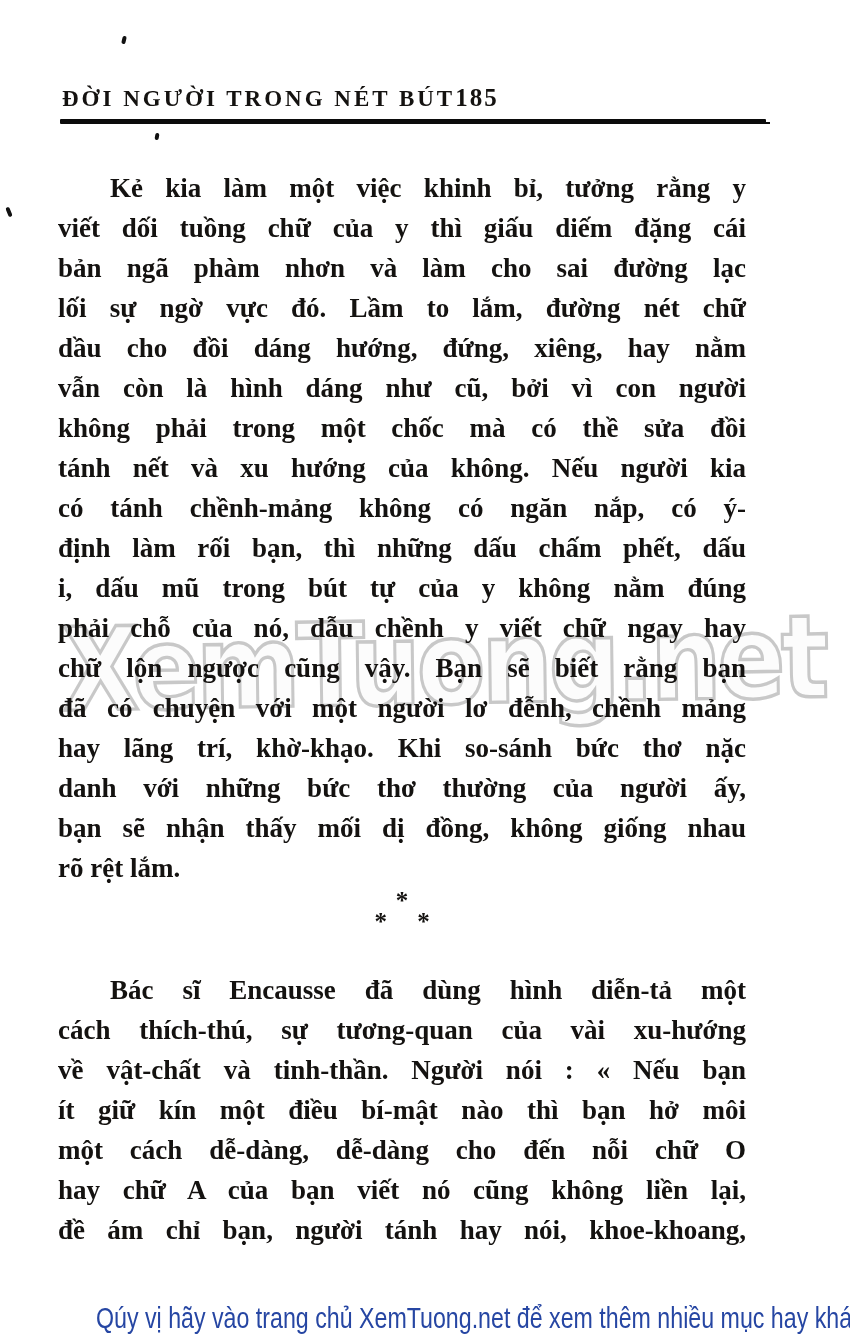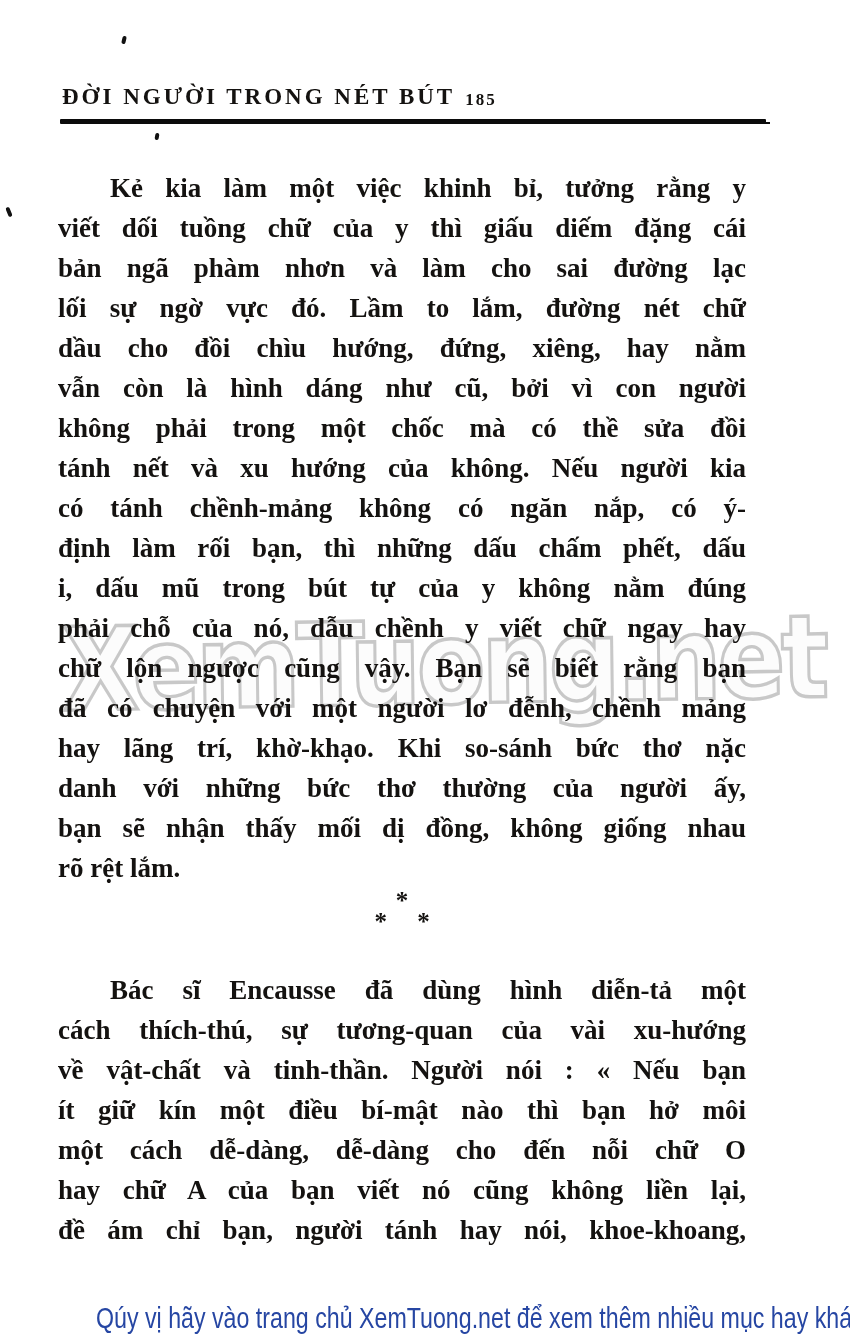--- a/index.html
+++ b/index.html
@@ -15,21 +15,21 @@
   .header{
     position:absolute;top:84px;left:62px;width:700px;
     display:flex;align-items:flex-end;
     z-index:2;
   }
   .header .title{
     font-weight:700;font-size:23px;letter-spacing:3px;
     white-space:nowrap;
   }
   .header .pagenum{
-    font-weight:700;font-size:17px;letter-spacing:2px;margin-left:10px;
+    font-weight:700;font-size:25px;letter-spacing:2px;
   }
   .rule{
     position:absolute;top:119px;left:60px;width:706px;height:5px;
     background:#0b0b0b;z-index:2;border-radius:1px;
   }
   .rule::after{
     content:"";position:absolute;right:-4px;bottom:0;width:150px;height:2px;
     background:#0b0b0b;
   }
   
@@ -93,21 +93,21 @@
   <div class="rule"></div>
 
   <div class="bodytext">
 
     <div class="para p1">
 
     <div>Kẻ kia làm một việc khinh bỉ, tưởng rằng y</div>
         <div>viết dối tuồng chữ của y thì giấu diếm đặng cái</div>
         <div>bản ngã phàm nhơn và làm cho sai đường lạc</div>
         <div>lối sự ngờ vực đó. Lầm to lắm, đường nét chữ</div>
-        <div>dầu cho đồi chìu hướng, đứng, xiêng, hay nằm</div>
+        <div>dầu cho đồi dáng hướng, đứng, xiêng, hay nằm</div>
         <div>vẫn còn là hình dáng như cũ, bởi vì con người</div>
         <div>không phải trong một chốc mà có thề sửa đồi</div>
         <div>tánh nết và xu hướng của không. Nếu người kia</div>
         <div>có tánh chềnh-mảng không có ngăn nắp, có ý-</div>
         <div>định làm rối bạn, thì những dấu chấm phết, dấu</div>
         <div>i, dấu mũ trong bút tự của y không nằm đúng</div>
         <div>phải chỗ của nó, dẫu chềnh y viết chữ ngay hay</div>
         <div>chữ lộn ngược cũng vậy. Bạn sẽ biết rằng bạn</div>
         <div>đã có chuyện với một người lơ đễnh, chềnh mảng</div>
         <div>hay lãng trí, khờ-khạo. Khi so-sánh bức thơ nặc</div>

